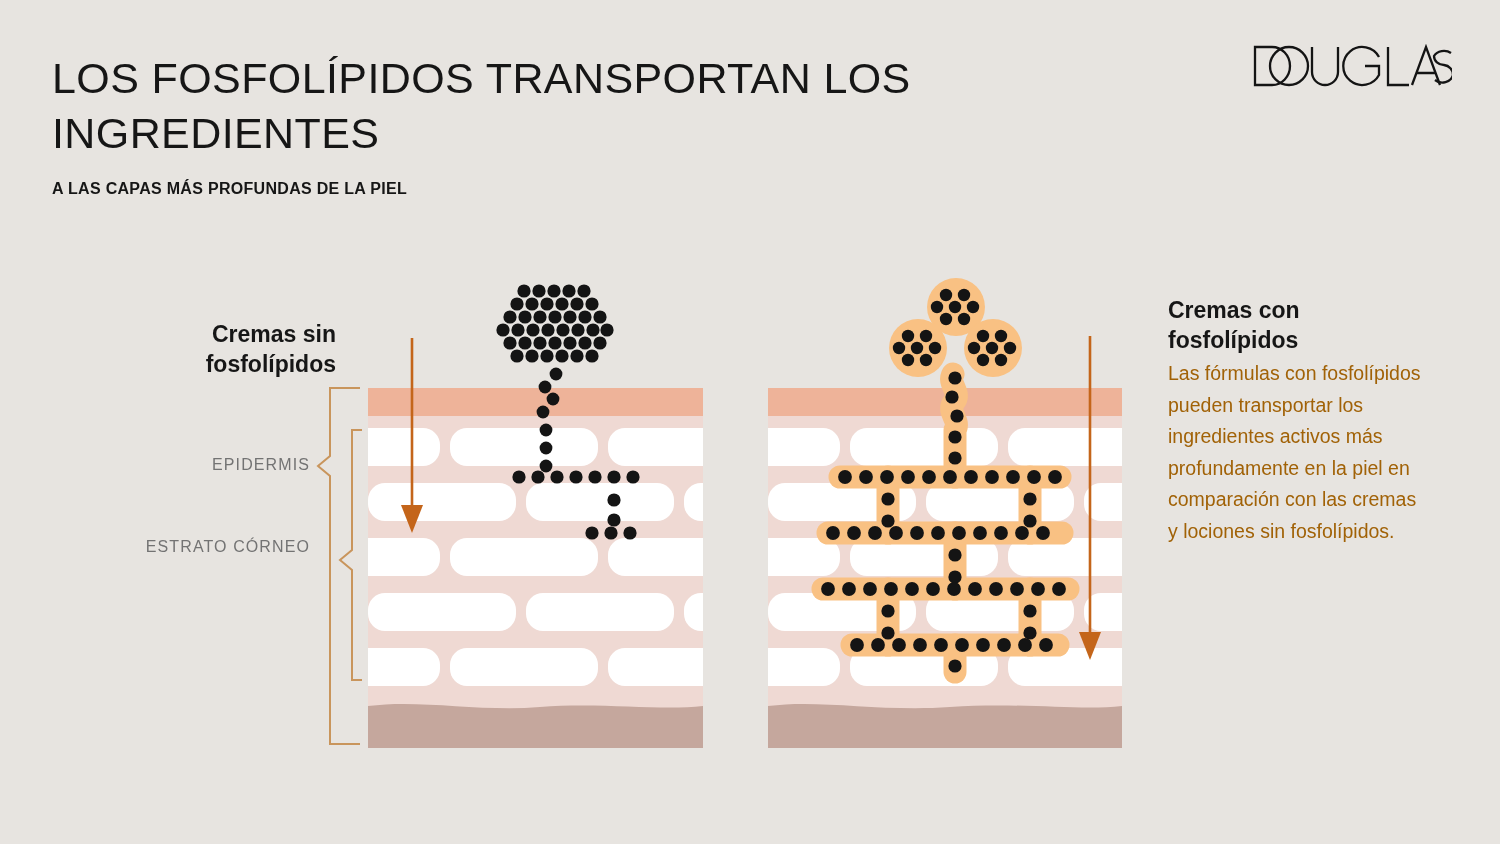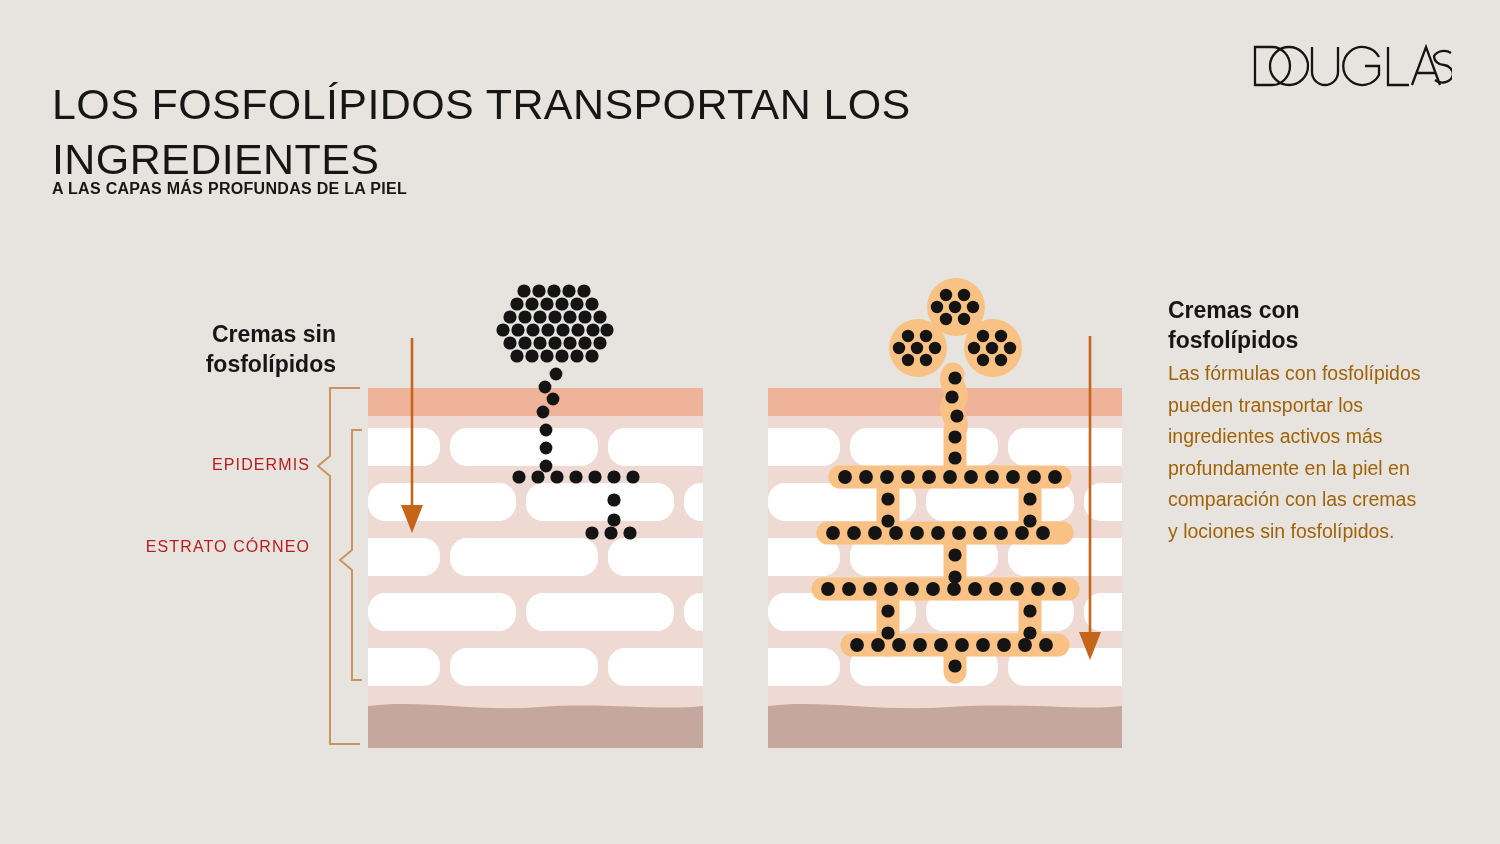--- a/index.html
+++ b/index.html
@@ -8,21 +8,21 @@
     background:#e7e4e0;
     font-family:"Liberation Sans", sans-serif;
     color:#141414;
     overflow:hidden;
     position:relative;
   }
   .stage{position:absolute;inset:0;width:1500px;height:844px;}
 
   
   #page-title{
-    position:absolute;left:52px;top:48px;width:960px;
+    position:absolute;left:52px;top:22px;width:960px;
     font-size:43px;line-height:1.28;font-weight:400;
     letter-spacing:0.4px;color:#161616;
   }
   #page-subtitle{
     position:absolute;left:52px;top:180px;
     font-size:16px;font-weight:700;letter-spacing:0.3px;color:#161616;
   }
   #brand-logo{position:absolute;right:48px;top:44px;}
 
   
@@ -31,21 +31,21 @@
   }
   #left-caption{position:absolute;left:110px;top:272px;width:226px;text-align:right;margin-top:48px;}
   #right-caption{position:absolute;left:1168px;top:272px;width:250px;text-align:left;margin-top:24px;}
   #right-paragraph{
     position:absolute;left:1168px;top:358px;width:262px;
     font-size:19.5px;line-height:1.62;color:#a16207;font-weight:400;
   }
 
   
   .layer-label{
-    position:absolute;font-size:16px;letter-spacing:1.1px;color:#b91c1c;
+    position:absolute;font-size:16px;letter-spacing:1.1px;color:#737373;
     text-align:right;white-space:nowrap;
   }
   #label-epidermis{left:60px;top:456px;width:250px;}
   #label-corneo{left:40px;top:538px;width:270px;}
 
   svg{display:block;}
   .no-sel{user-select:none;}
 </style>
 </head>
 <body>

